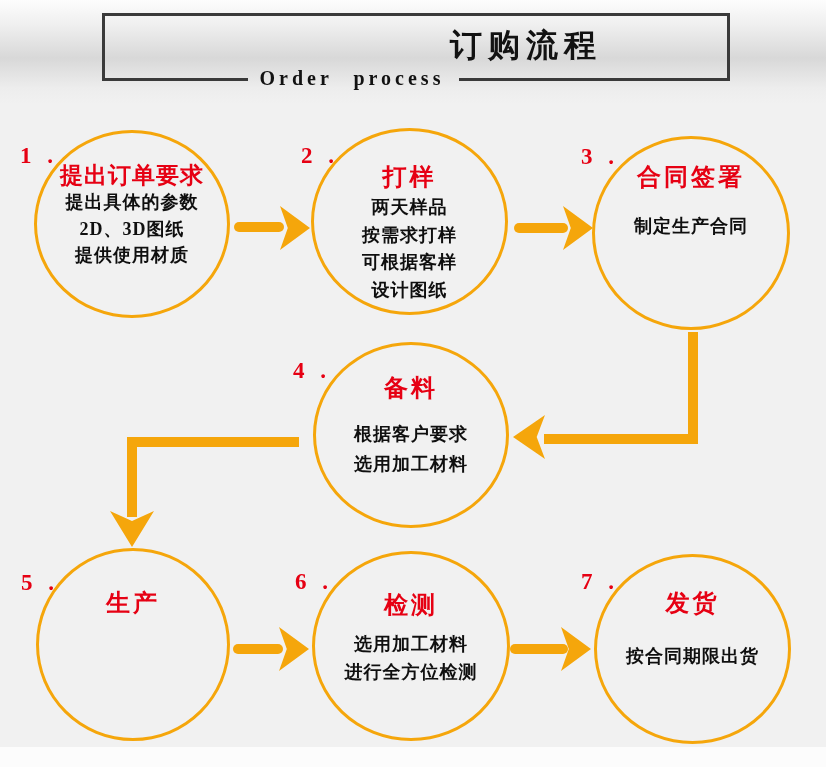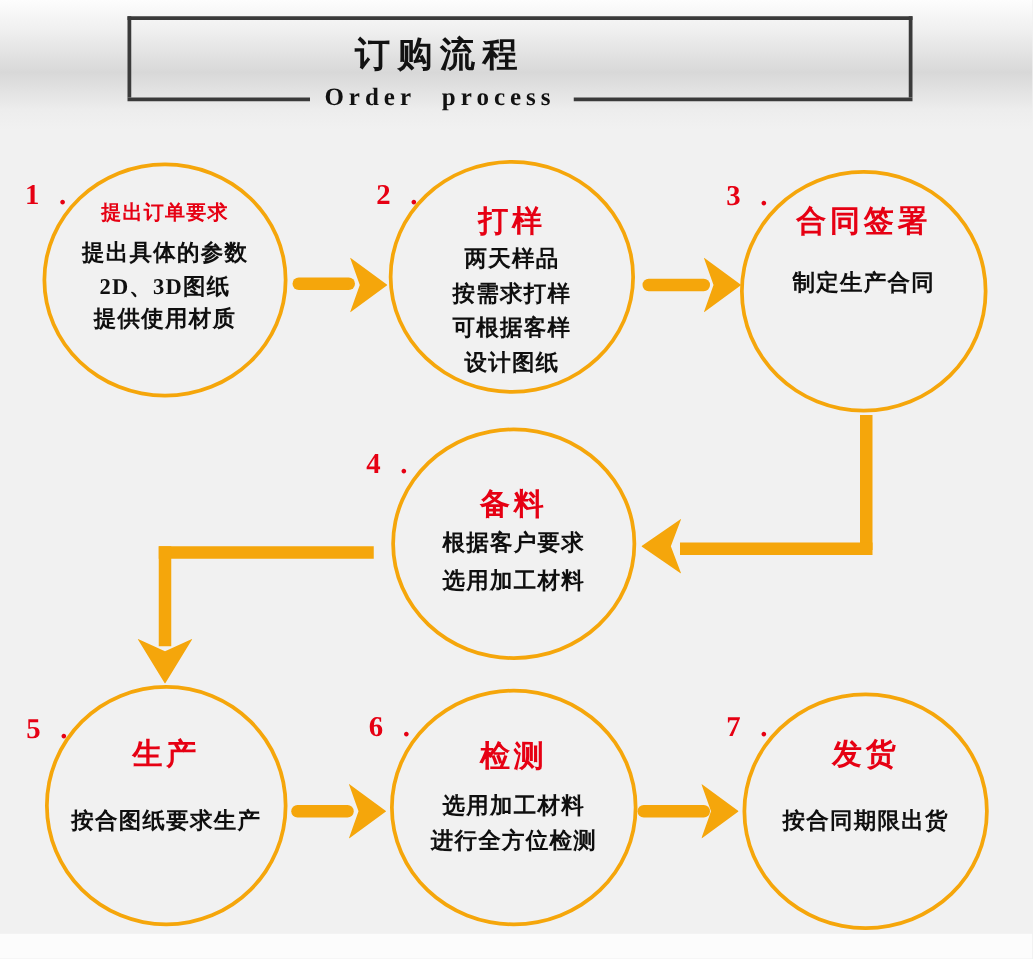--- a/index.html
+++ b/index.html
@@ -23,21 +23,21 @@
     position:absolute;left:102px;top:13px;width:628px;height:65px;
     border:3px solid #3a3a3a;border-bottom:none;box-sizing:border-box;
   }
   .header-box .b-left,.header-box .b-right{
     position:absolute;bottom:-3px;height:3px;background:#3a3a3a;
   }
   .header-box .b-left{left:-3px;width:146px;}
   .header-box .b-right{right:-3px;width:271px;}
   .title-cn{
     position:absolute;left:102px;top:26px;width:500px;
-    text-align:center;font-size:28px;font-weight:bold;color:#121212;
+    text-align:right;font-size:32px;font-weight:bold;color:#121212;
     letter-spacing:6px;line-height:38px;
   }
   .title-en{
     position:absolute;left:102px;top:66px;width:500px;
     text-align:center;font-size:20px;font-weight:bold;color:#121212;
     letter-spacing:4px;word-spacing:12px;line-height:24px;
   }
 
   
   .circle{
@@ -51,33 +51,33 @@
   .circle .lines{
     position:absolute;left:0;right:0;text-align:center;
     color:#0f0f0f;font-weight:bold;font-size:18px;letter-spacing:1px;
   }
   .step-num{
     position:absolute;color:#e60013;font-weight:bold;
     font-size:23px;letter-spacing:5px;line-height:24px;
   }
 
   #c1{left:34px;top:130px;width:196px;height:188px;}
-  #c1 .title{top:27px;font-size:16px;letter-spacing:1px;}
+  #c1 .title{top:27px;font-size:23px;letter-spacing:1px;}
   #c1 .lines{top:56px;line-height:26.5px;}
 
   #c2{left:311px;top:128px;width:197px;height:187px;}
   #c2 .title{top:30px;}
   #c2 .lines{top:63px;line-height:27.5px;}
 
   #c3{left:592px;top:136px;width:198px;height:194px;}
   #c3 .title{top:22px;}
   #c3 .lines{top:72px;line-height:30px;}
 
   #c4{left:313px;top:342px;width:196px;height:186px;}
-  #c4 .title{top:42px;}
+  #c4 .title{top:27px;}
   #c4 .lines{top:74px;line-height:30px;}
 
   #c5{left:36px;top:548px;width:194px;height:193px;}
   #c5 .title{top:36px;}
   #c5 .lines{top:90px;line-height:30px;}
 
   #c6{left:312px;top:551px;width:198px;height:190px;}
   #c6 .title{top:35px;}
   #c6 .lines{top:77px;line-height:27.5px;}
 
@@ -172,23 +172,20 @@
   <div class="circle" id="c4">
     <div class="title">备料</div>
     <div class="lines">
       <div>根据客户要求</div>
       <div>选用加工材料</div>
     </div>
   </div>
 
   <div class="circle" id="c5">
     <div class="title">生产</div>
-    <div class="lines">
-      <div>按合图纸要求生产</div>
-    </div>
   </div>
 
   <div class="circle" id="c6">
     <div class="title">检测</div>
     <div class="lines">
       <div>选用加工材料</div>
       <div>进行全方位检测</div>
     </div>
   </div>
 

